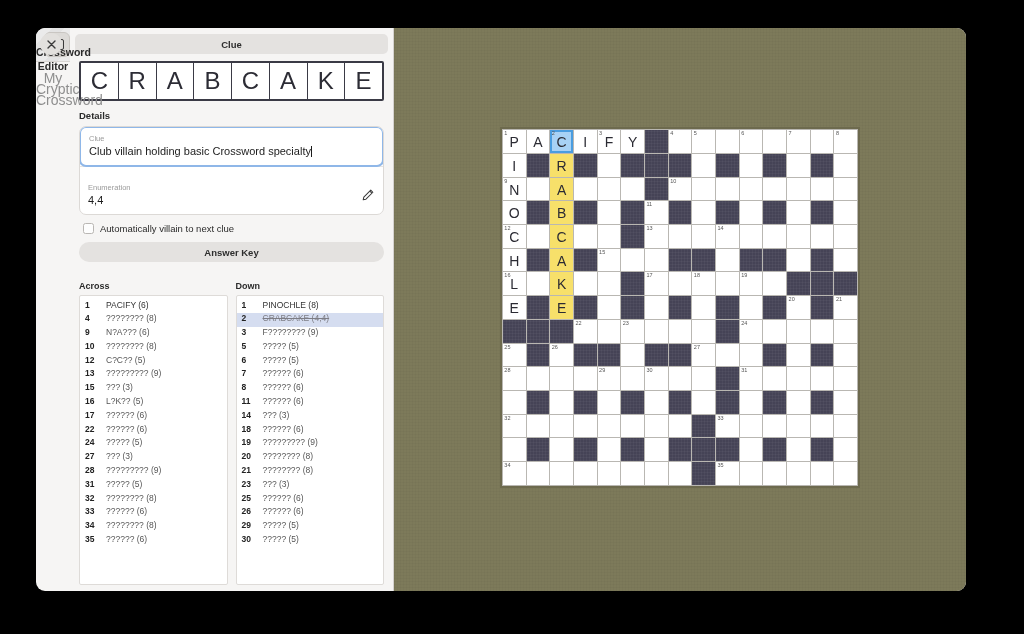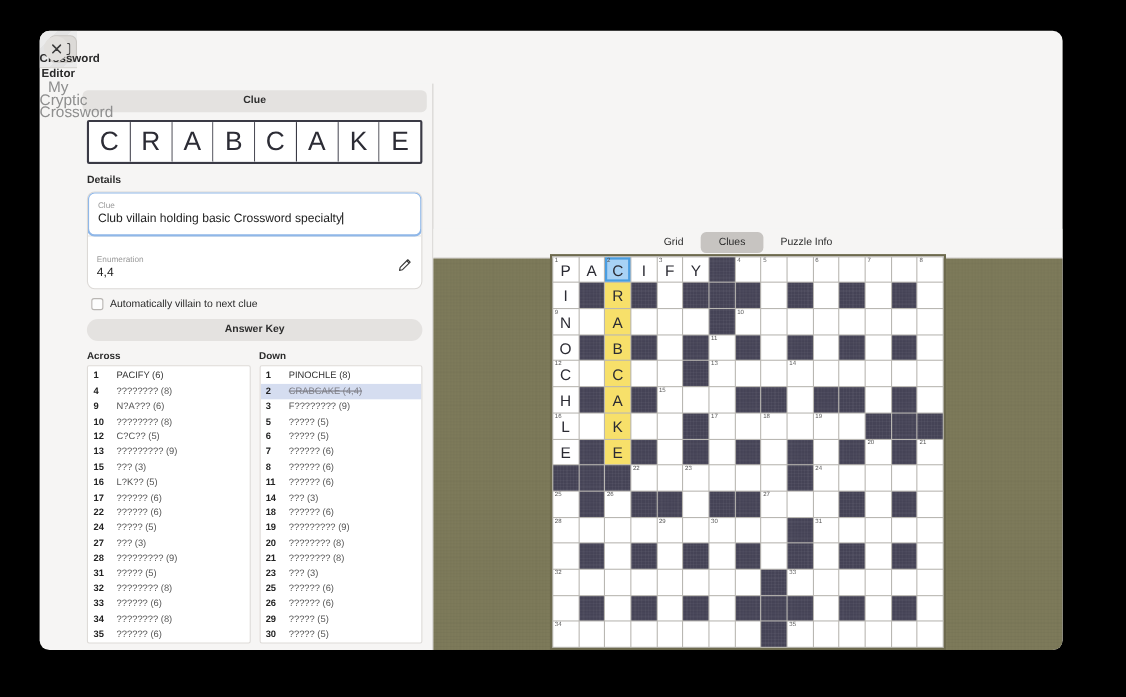--- a/index.html
+++ b/index.html
@@ -54,21 +54,21 @@
     display: flex; align-items: center; gap: 8px;
   }
   .tb-icon {
     width: 22px; height: 22px; border-radius: 50%;
     display: flex; align-items: center; justify-content: center;
     cursor: pointer; color: #3b3b3b;
   }
   .tb-icon.round { background: #e2e0dd; }
 
   
-  #body { flex: 1; display: flex; min-height: 0; align-items: flex-end; }
+  #body { flex: 1; display: flex; min-height: 0; }
 
   
   #sidebar {
     width: 324px; flex: 0 0 324px;
     background: #f6f5f4;
     border-right: 1px solid #d5d2cf;
     display: flex; flex-direction: column;
     padding: 6px 5px 0 5px;
   }
   .bar-header {
@@ -135,21 +135,21 @@
     width: 11px; height: 11px; border-radius: 2.5px;
     border: 1px solid #b9b6b3; background: #fdfdfd; cursor: pointer;
   }
   #auto-advance span { font-size: 9.5px; color: #2b2b2b; }
 
   
   #answer-key-bar {
     height: 20px; border-radius: 10px; background: #e4e2e0;
     display: flex; align-items: center; justify-content: center;
     font-size: 9.5px; font-weight: bold; color: #2e2e2e;
-    margin: 0 4px 8px 4px; cursor: pointer;
+    margin: 0 4px 19px 4px; cursor: pointer;
   }
 
   
   #lists { flex: 1; display: flex; gap: 8px; padding: 0 4px 6px 4px; min-height: 0; }
   .list-col { flex: 1; display: flex; flex-direction: column; min-width: 0; }
   .list-title {
     font-size: 9px; font-weight: bold; color: #2b2b2b; margin-bottom: 4px;
   }
   .list-box {
     flex: 1; background: #fff; border: 1px solid #dedbd8;
@@ -457,25 +457,20 @@
                 <div class="clue-row">
                   <span class="clue-num">30</span>
                   <span class="clue-txt">?????  (5)</span>
                 </div>
               </div>
           </div>
         </div>
       </div>
 
       <div id="main">
-        <div id="tabbar">
-            <div class="tab">Grid</div>
-            <div class="tab active">Clues</div>
-            <div class="tab">Puzzle Info</div>
-          </div>
         <div id="canvas">
           <div id="grid-wrap">
             <div id="grid">
                 <div class="cell">
                   <span class="num">1</span>
                   <span class="ltr">P</span>
                 </div>
                 <div class="cell">
                   <span class="ltr">A</span>
                 </div>

